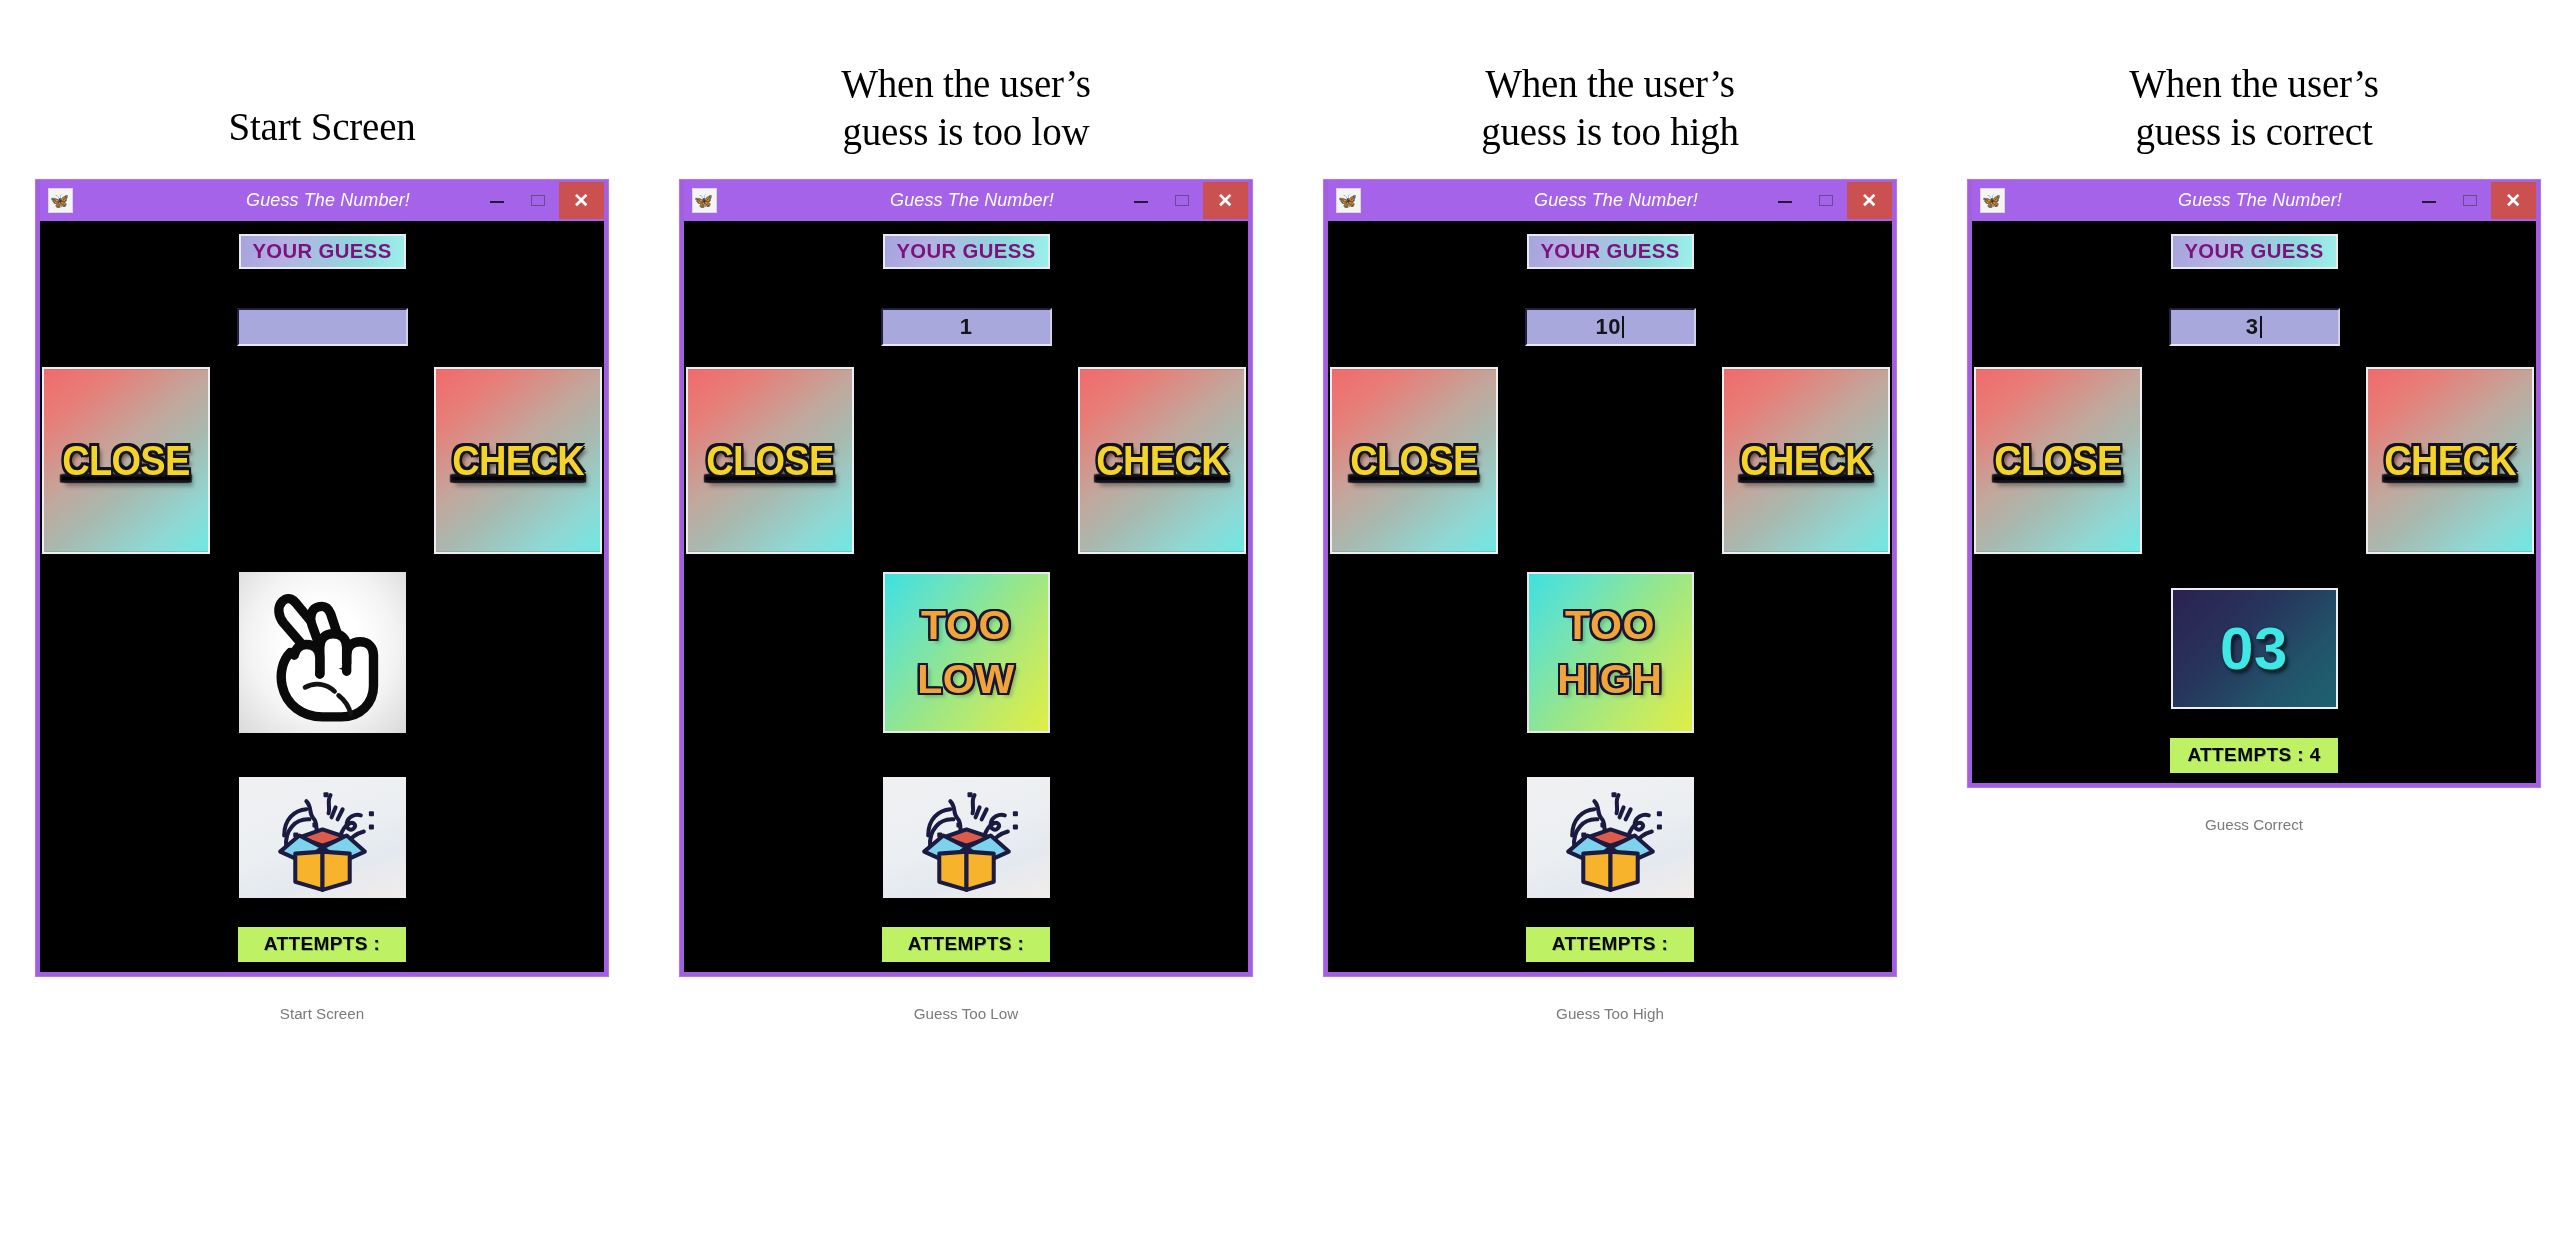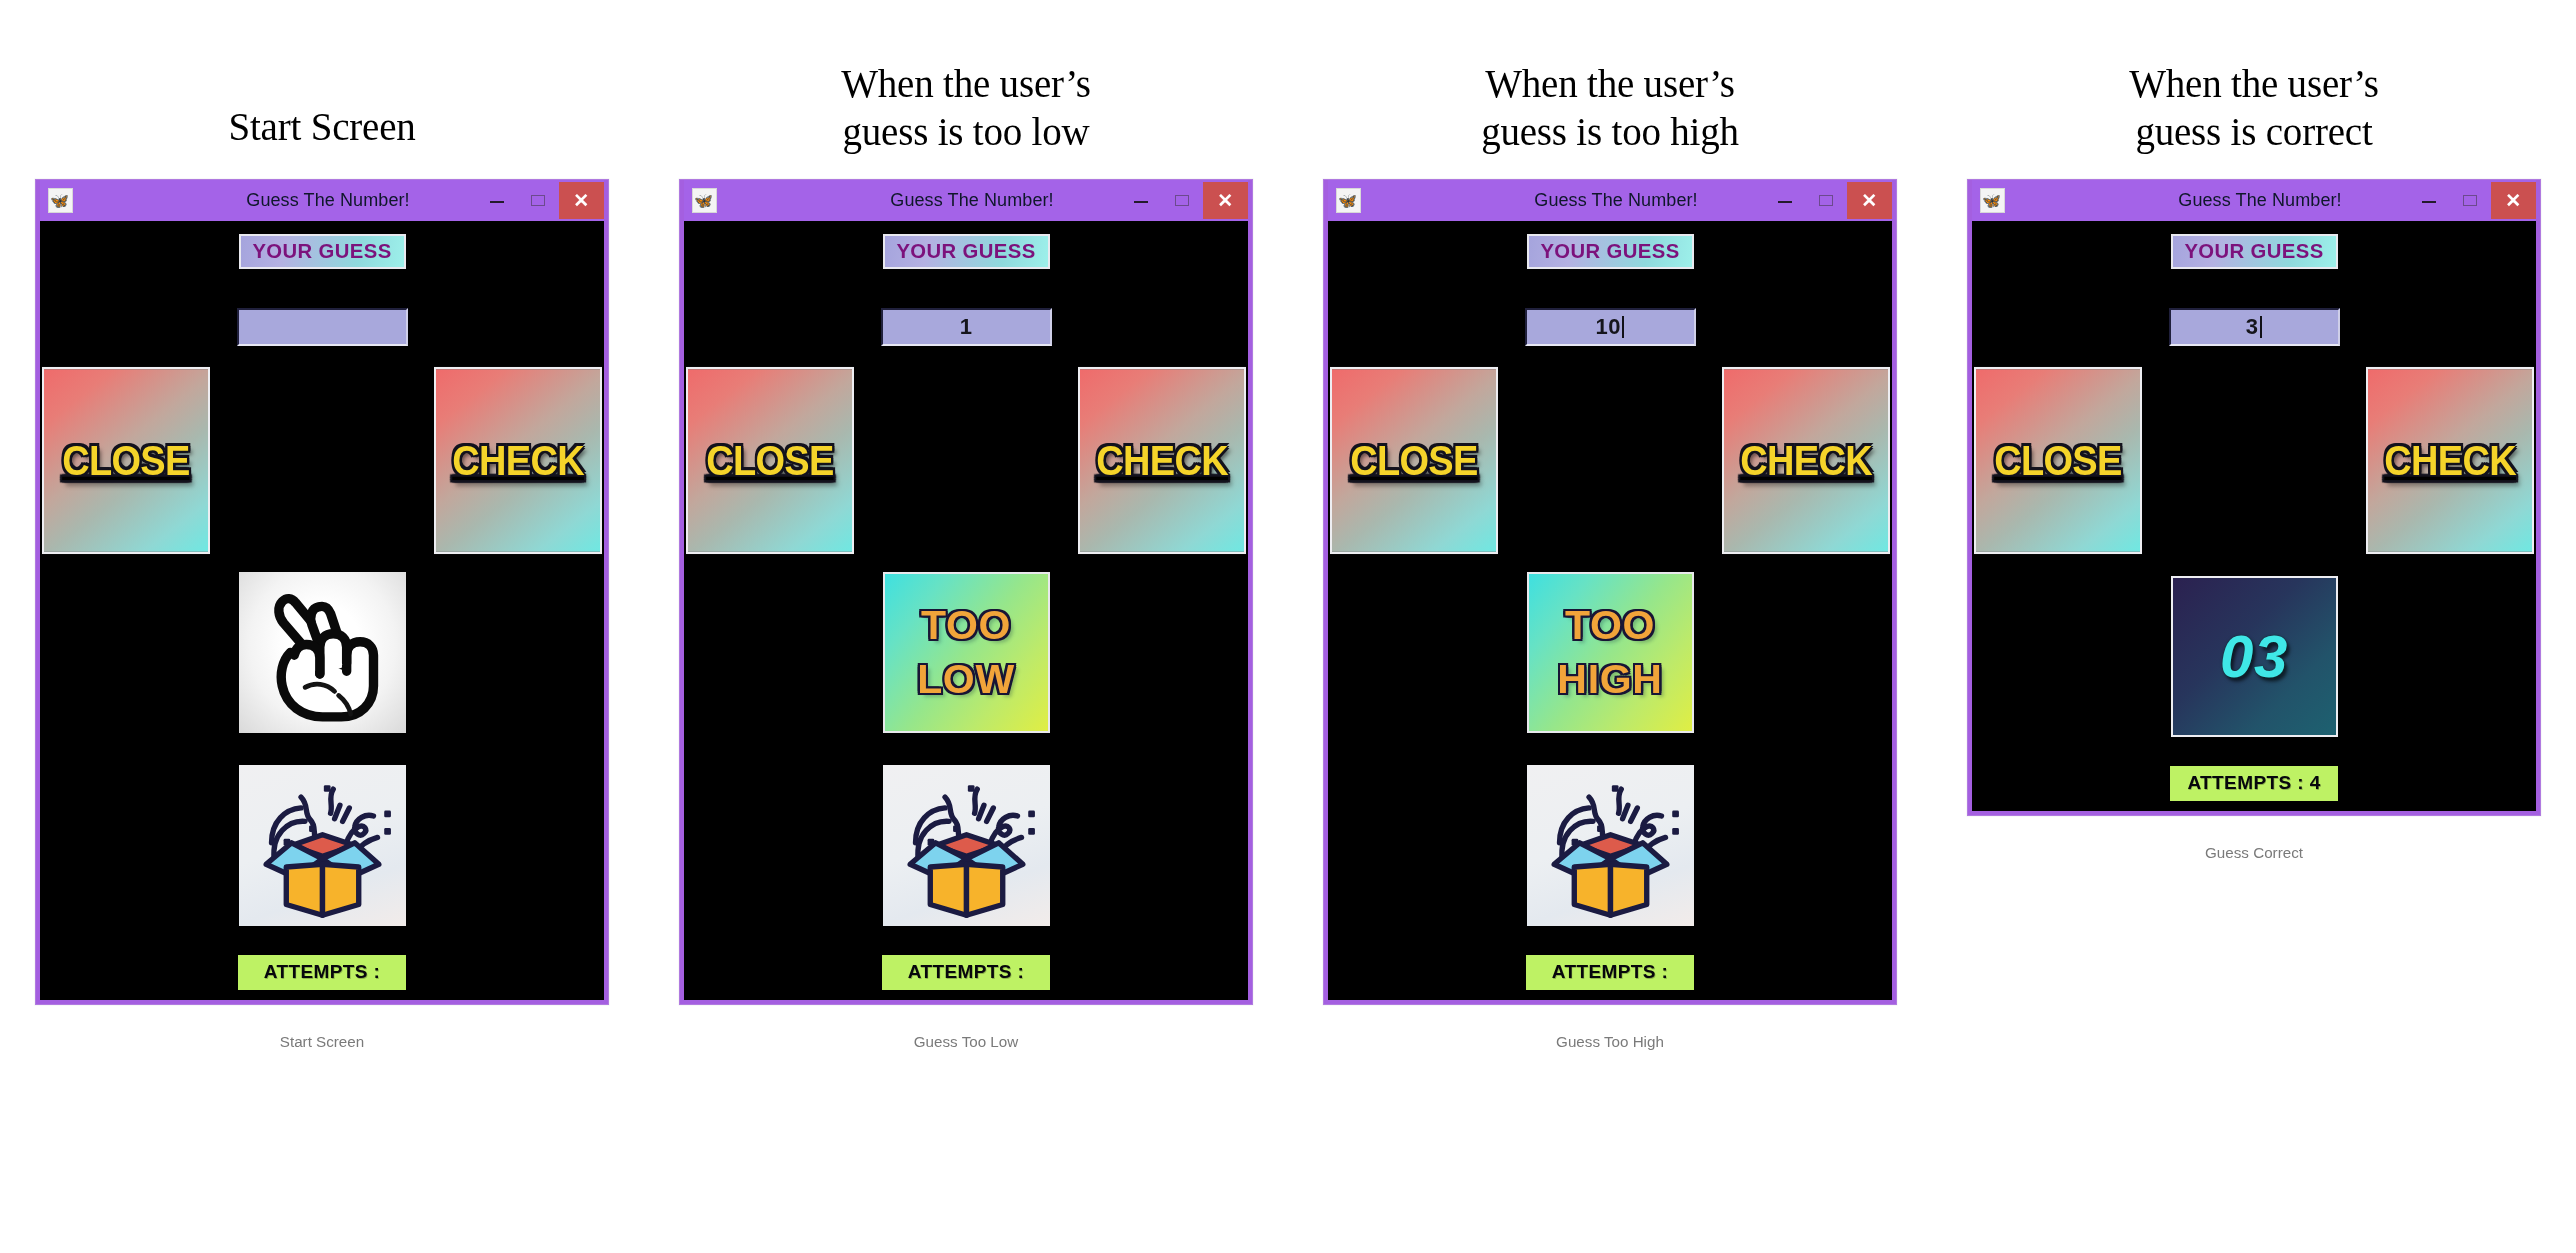--- a/index.html
+++ b/index.html
@@ -84,24 +84,25 @@
     transform: translate(-50%,-50%);
     font-size: 15.2px;
     line-height: 1;
   }
 
   .title-text {
     position: absolute;
     left: 12px; right: 0;
     text-align: center;
     font-size: 18px;
-    color: #0f172a;
+    color: #ffffff;
     font-family: "Liberation Sans", sans-serif;
     letter-spacing: 0.1px;
     pointer-events: none;
+    font-style: italic;
   }
 
   .win-controls {
     margin-left: auto;
     display: flex;
     align-items: stretch;
     height: 100%;
     z-index: 2;
   }
   .wc {
@@ -265,28 +266,27 @@
       -2.2px -2.2px 0 #120f10, 2.2px -2.2px 0 #120f10,
       -2.2px  2.2px 0 #120f10, 2.2px  2.2px 0 #120f10,
        0   -2.2px 0 #120f10, 0    2.2px 0 #120f10,
       -2.2px  0   0 #120f10, 2.2px  0   0 #120f10,
        4.4px 5.1px 3.6px rgba(120,120,40,0.30);
   }
 
   
   .bot-tile {
     width: 167px;
-    height: 161px;
-    margin-top: 32px;
+    height: 121px;
+    margin-top: 44px;
     flex: 0 0 auto;
     display: flex;
     align-items: center;
     justify-content: center;
     position: relative;
-    font-style: italic;
   }
   .bot-tile.gift {
     background: linear-gradient(160deg, #f0f0f2 0%, #eceff2 45%, #e4e9ef 72%, #f2ecea 100%);
   }
   .bot-tile.answer {
     background: linear-gradient(135deg, #2b2150 0%, #27355c 40%, #22536a 72%, #1d6170 100%);
     border: 2.9px solid #eeeef2;
     font-family: "Liberation Sans", sans-serif;
     font-size: 60px;
     font-weight: 700;

